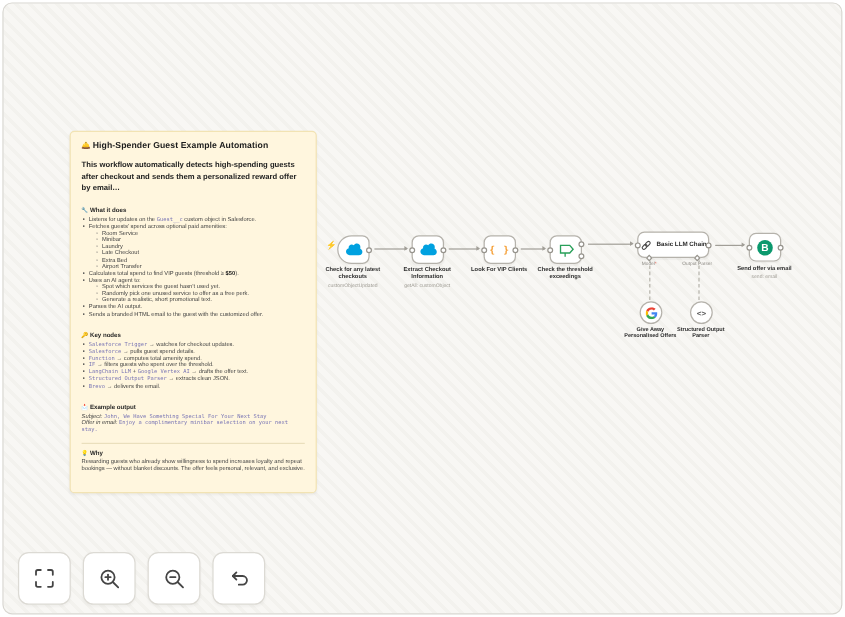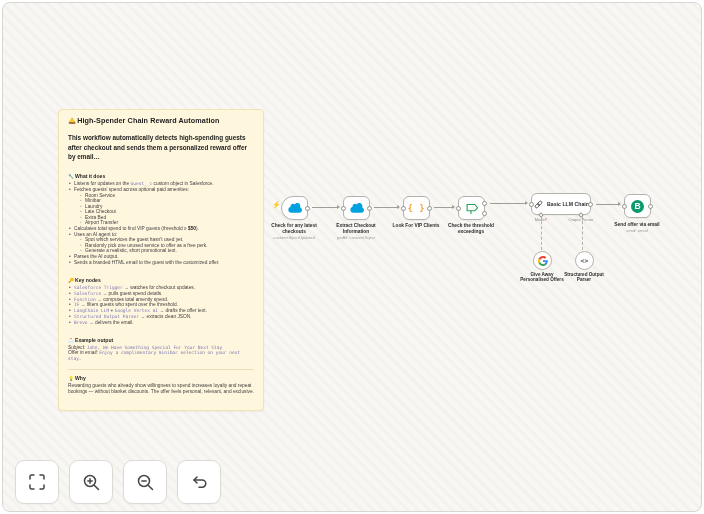--- a/index.html
+++ b/index.html
@@ -72,21 +72,21 @@
   .tbtn svg { stroke:#454545; fill:none; stroke-width:1.5; stroke-linecap:round; stroke-linejoin:round; }
 </style>
 </head>
 <body>
 
 <div id="root">
   <div class="canvas-frame">
 
     <div class="sticky">
       <div class="s-title">
-        <span class="emo">🛎️</span><span>High-Spender Chain Reward Automation</span>
+        <span class="emo">🛎️</span><span>High-Spender Guest Example Automation</span>
       </div>
       <p class="s-desc">This workflow automatically detects high-spending guests after checkout and sends them a personalized reward offer by email…</p>
 
       <div class="s-h">
         <span class="emo">🔧</span><span>What it does</span>
       </div>
       <ul class="l1">
         <li><span>Listens for updates on the </span><span class="code">Guest__c</span><span> custom object in Salesforce.</span></li>
         <li><span>Fetches guests’ spend across optional paid amenities:</span>
           <ul class="l2">

